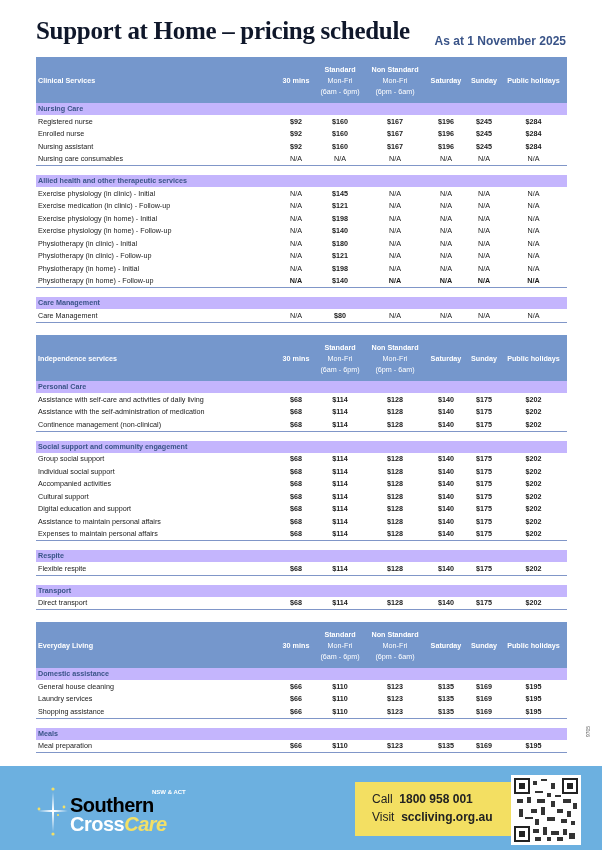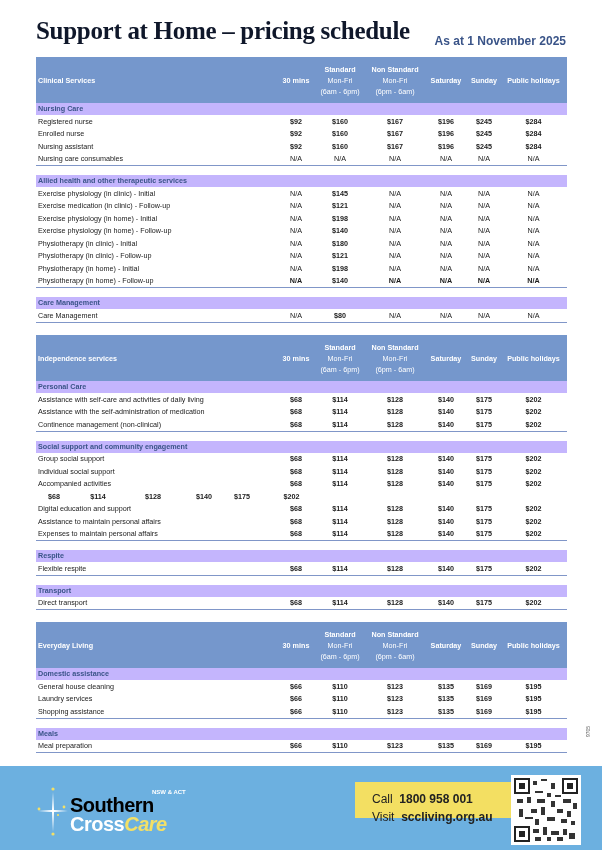--- a/index.html
+++ b/index.html
@@ -45,21 +45,21 @@
   .gap { height: 9px; }
   .footer {
     position: absolute; left: 0; top: 766px; width: 602px; height: 84px; background: #6cb0e0;
   }
   .logo { position: absolute; left: 36px; top: 20px; width: 150px; height: 50px; }
   .logo .nsw { position: absolute; left: 116px; top: 3px; font-size: 6px; font-weight: bold; color: #fff; }
   .logo .l1 { position: absolute; left: 34px; top: 8px; font-size: 20px; font-weight: bold; color: #000000; letter-spacing: -0.5px; }
   .logo .l2 { position: absolute; left: 34px; top: 27px; font-size: 20px; font-weight: bold; color: #fff; letter-spacing: -0.5px; }
   .logo .l2 .care { color: #f3e066; font-style: italic; }
   .contact {
-    position: absolute; left: 355px; top: 16px; width: 160px; height: 36px; background: #f3df62;
+    position: absolute; left: 355px; top: 16px; width: 160px; height: 54px; background: #f3df62;
   }
   .contact .line { position: absolute; left: 17px; font-size: 12px; color: #222; white-space: nowrap; }
   .contact .line b { font-weight: bold; }
   .qr {
     position: absolute; left: 511px; top: 9px; width: 70px; height: 70px; background: #fff;
   }
   .code {
     position: absolute; left: 585px; top: 737px; font-size: 5px; color: #555;
     transform: rotate(-90deg); transform-origin: left top; white-space: nowrap;
   }
@@ -281,20 +281,21 @@
       <div class="row">
         <div class="c0">Accompanied activities</div>
         <div class="c1 v">$68</div>
         <div class="c2 v">$114</div>
         <div class="c3 v">$128</div>
         <div class="c4 v">$140</div>
         <div class="c5 v">$175</div>
         <div class="c6 v">$202</div>
       </div>
       <div class="row">
+        <div class="c0">Cultural support</div>
         <div class="c1 v">$68</div>
         <div class="c2 v">$114</div>
         <div class="c3 v">$128</div>
         <div class="c4 v">$140</div>
         <div class="c5 v">$175</div>
         <div class="c6 v">$202</div>
       </div>
       <div class="row">
         <div class="c0">Digital education and support</div>
         <div class="c1 v">$68</div>

